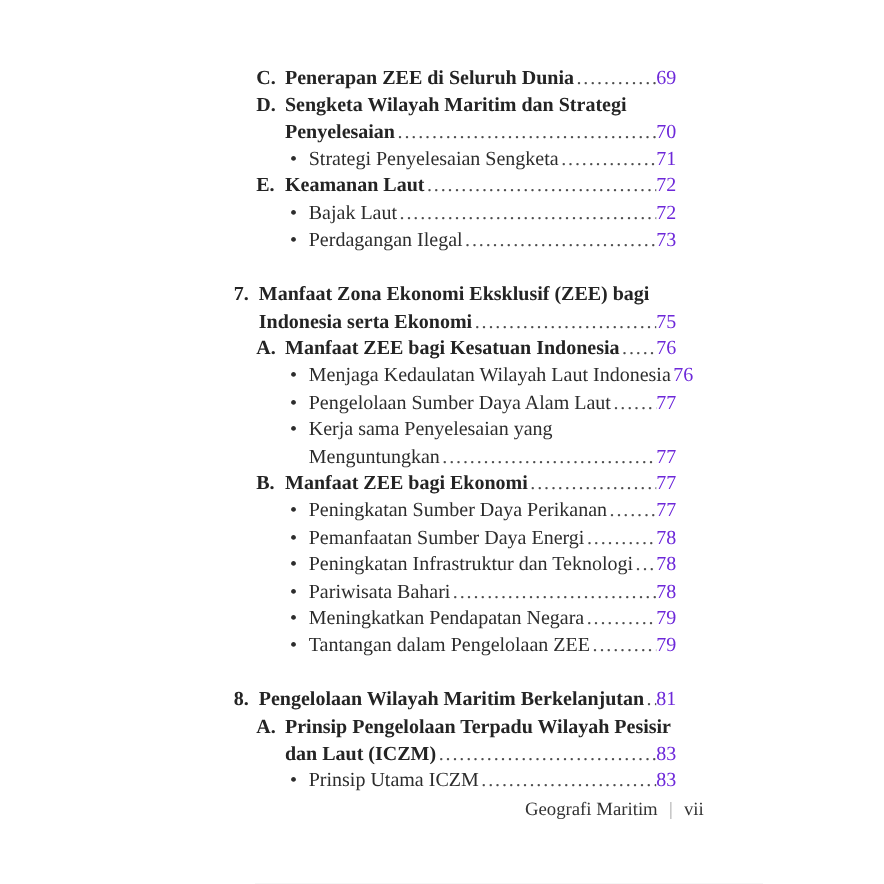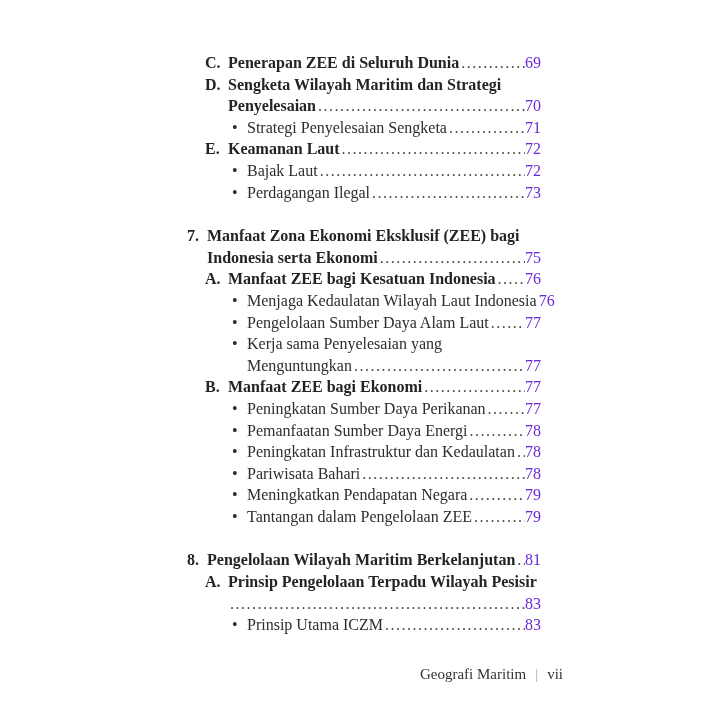--- a/index.html
+++ b/index.html
@@ -57,21 +57,21 @@
     content: "......................................................................................................................";
   }
   .pagenum {
     flex: none;
     font-weight: normal;
     color: #6d28d9;
   }
 
   .footer {
     position: absolute;
-    top: 666px;
+    top: 640px;
     right: 144px;
     display: flex;
     align-items: center;
     font-size: 15px;
     color: #333333;
   }
   .footer .book-title { white-space: nowrap; }
   .footer .sep {
     color: #a7a7a7;
     margin: 0 9px;
@@ -173,21 +173,21 @@
         <span class="pagenum">77</span>
       </div>
       <div class="toc-line t-bullet">
         <span class="label">•</span>
         <span class="text">Pemanfaatan Sumber Daya Energi</span>
         <span class="leader"></span>
         <span class="pagenum">78</span>
       </div>
       <div class="toc-line t-bullet">
         <span class="label">•</span>
-        <span class="text">Peningkatan Infrastruktur dan Kedaulatan</span>
+        <span class="text">Peningkatan Infrastruktur dan Teknologi</span>
         <span class="leader"></span>
         <span class="pagenum">78</span>
       </div>
       <div class="toc-line t-bullet">
         <span class="label">•</span>
         <span class="text">Pariwisata Bahari</span>
         <span class="leader"></span>
         <span class="pagenum">78</span>
       </div>
       <div class="toc-line t-bullet">
@@ -206,20 +206,21 @@
         <span class="label">8.</span>
         <span class="text">Pengelolaan Wilayah Maritim Berkelanjutan</span>
         <span class="leader"></span>
         <span class="pagenum">81</span>
       </div>
       <div class="toc-line t-letter bold">
         <span class="label">A.</span>
         <span class="text">Prinsip Pengelolaan Terpadu Wilayah Pesisir</span>
       </div>
       <div class="toc-line t-letter-cont bold">
+        <span class="text">dan Laut (ICZM)</span>
         <span class="leader"></span>
         <span class="pagenum">83</span>
       </div>
       <div class="toc-line t-bullet">
         <span class="label">•</span>
         <span class="text">Prinsip Utama ICZM</span>
         <span class="leader"></span>
         <span class="pagenum">83</span>
       </div>
     </div>

